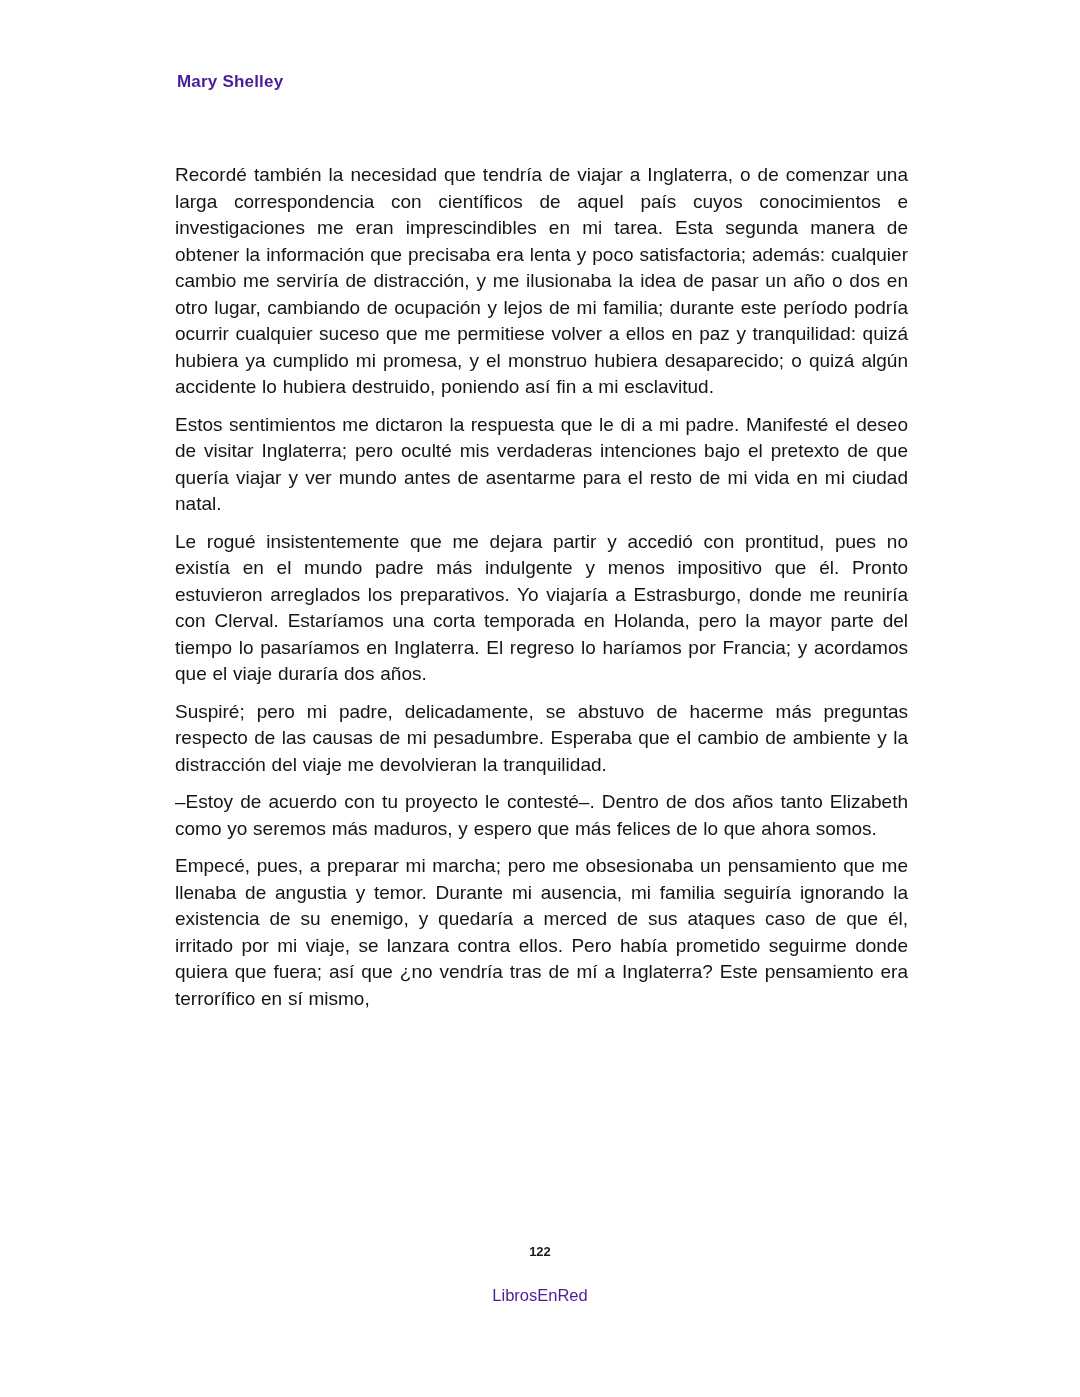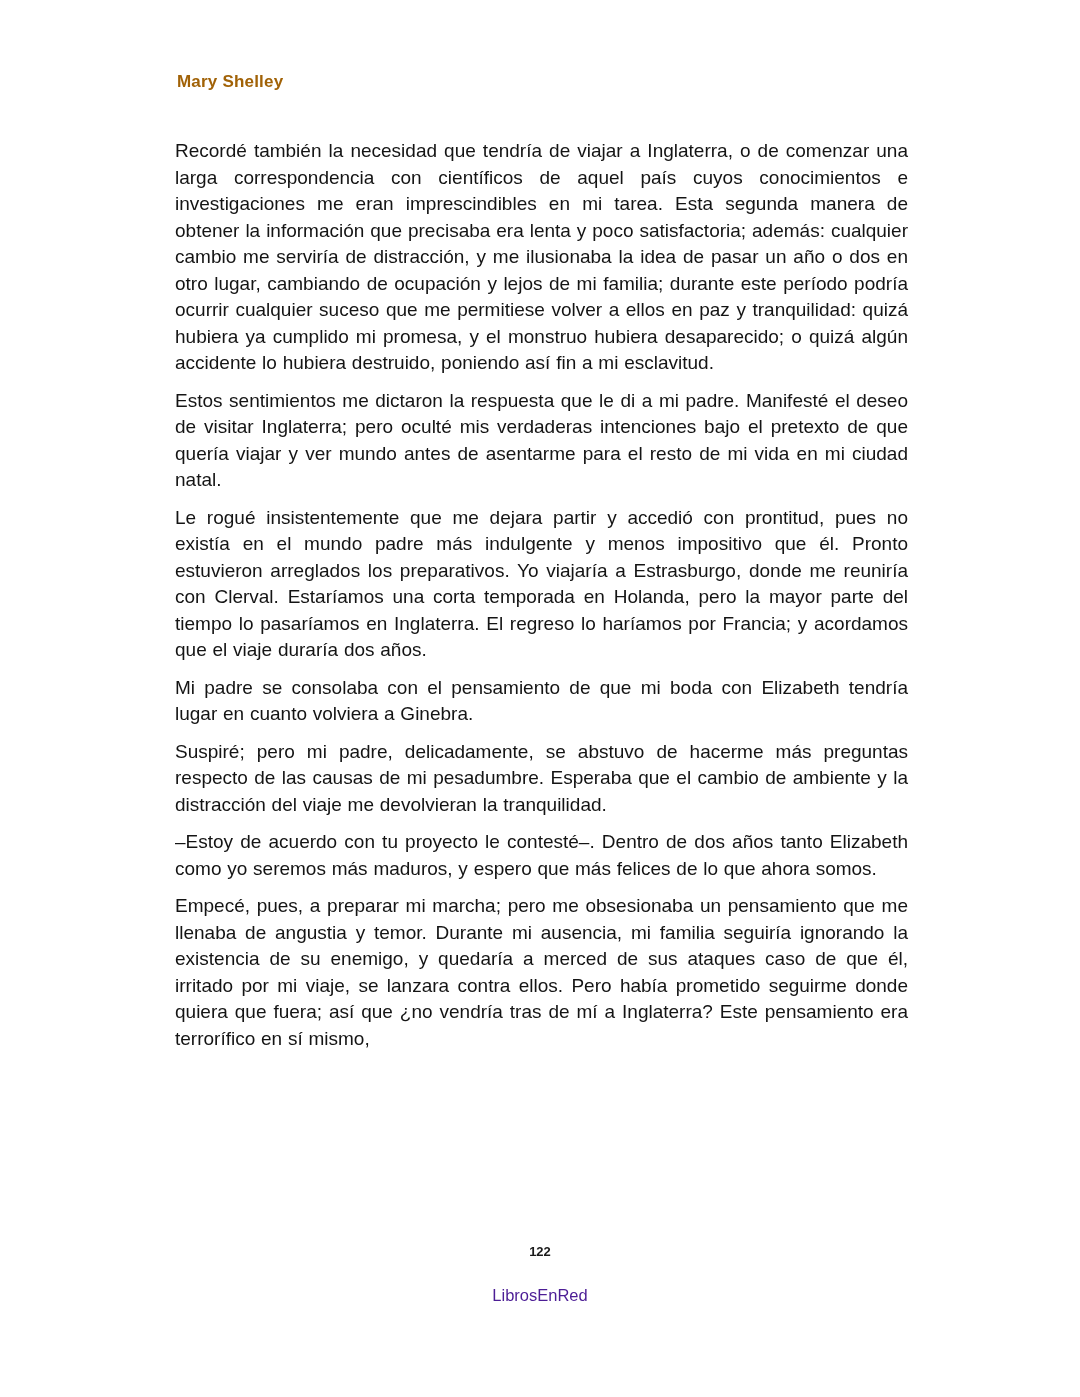--- a/index.html
+++ b/index.html
@@ -21,25 +21,25 @@
     left: 0;
     width: 1080px;
     height: 1397px;
     box-sizing: border-box;
     padding: 72px 172px 0 175px;
   }
   .running-header {
     font-size: 17px;
     font-weight: 700;
     letter-spacing: 0.2px;
-    color: #a16207;
+    color: #4c1d95;
     margin: 0 0 0 2px;
   }
   .body-text {
-    margin-top: 46px;
+    margin-top: 70px;
   }
   .body-text p {
     font-size: 19px;
     line-height: 26.5px;
     text-align: justify;
     margin: 0 0 11px 0;
     color: #141414;
     word-spacing: 0.5px;
     hyphens: auto;
   }
@@ -76,21 +76,20 @@
 <body>
 
 <div class="page">
 
   <div class="running-header">Mary Shelley</div>
 
   <div class="body-text">
     <p>Recordé también la necesidad que tendría de viajar a Inglaterra, o de comenzar una larga correspondencia con científicos de aquel país cuyos conocimientos e investigaciones me eran imprescindibles en mi tarea. Esta segunda manera de obtener la información que precisaba era lenta y poco satisfactoria; además: cualquier cambio me serviría de distracción, y me ilusionaba la idea de pasar un año o dos en otro lugar, cambiando de ocupación y lejos de mi familia; durante este período podría ocurrir cualquier suceso que me permitiese volver a ellos en paz y tranquilidad: quizá hubiera ya cumplido mi promesa, y el monstruo hubiera desaparecido; o quizá algún accidente lo hubiera destruido, poniendo así fin a mi esclavitud.</p>
     <p>Estos sentimientos me dictaron la respuesta que le di a mi padre. Manifesté el deseo de visitar Inglaterra; pero oculté mis verdaderas intenciones bajo el pretexto de que quería viajar y ver mundo antes de asentarme para el resto de mi vida en mi ciudad natal.</p>
     <p>Le rogué insistentemente que me dejara partir y accedió con prontitud, pues no existía en el mundo padre más indulgente y menos impositivo que él. Pronto estuvieron arreglados los preparativos. Yo viajaría a Estrasburgo, donde me reuniría con Clerval. Estaríamos una corta temporada en Holanda, pero la mayor parte del tiempo lo pasaríamos en Inglaterra. El regreso lo haríamos por Francia; y acordamos que el viaje duraría dos años.</p>
-    <p>Mi padre se consolaba con el pensamiento de que mi boda con Elizabeth tendría lugar en cuanto volviera a Ginebra.</p>
     <p>Suspiré; pero mi padre, delicadamente, se abstuvo de hacerme más preguntas respecto de las causas de mi pesadumbre. Esperaba que el cambio de ambiente y la distracción del viaje me devolvieran la tranquilidad.</p>
     <p>–Estoy de acuerdo con tu proyecto le contesté–. Dentro de dos años tanto Elizabeth como yo seremos más maduros, y espero que más felices de lo que ahora somos.</p>
     <p>Empecé, pues, a preparar mi marcha; pero me obsesionaba un pensamiento que me llenaba de angustia y temor. Durante mi ausencia, mi familia seguiría ignorando la existencia de su enemigo, y quedaría a merced de sus ataques caso de que él, irritado por mi viaje, se lanzara contra ellos. Pero había prometido seguirme donde quiera que fuera; así que ¿no vendría tras de mí a Inglaterra? Este pensamiento era terrorífico en sí mismo,</p>
   </div>
 
   <div class="footer">
     <div class="page-number">122</div>
     <div class="publisher">LibrosEnRed</div>
   </div>
 

